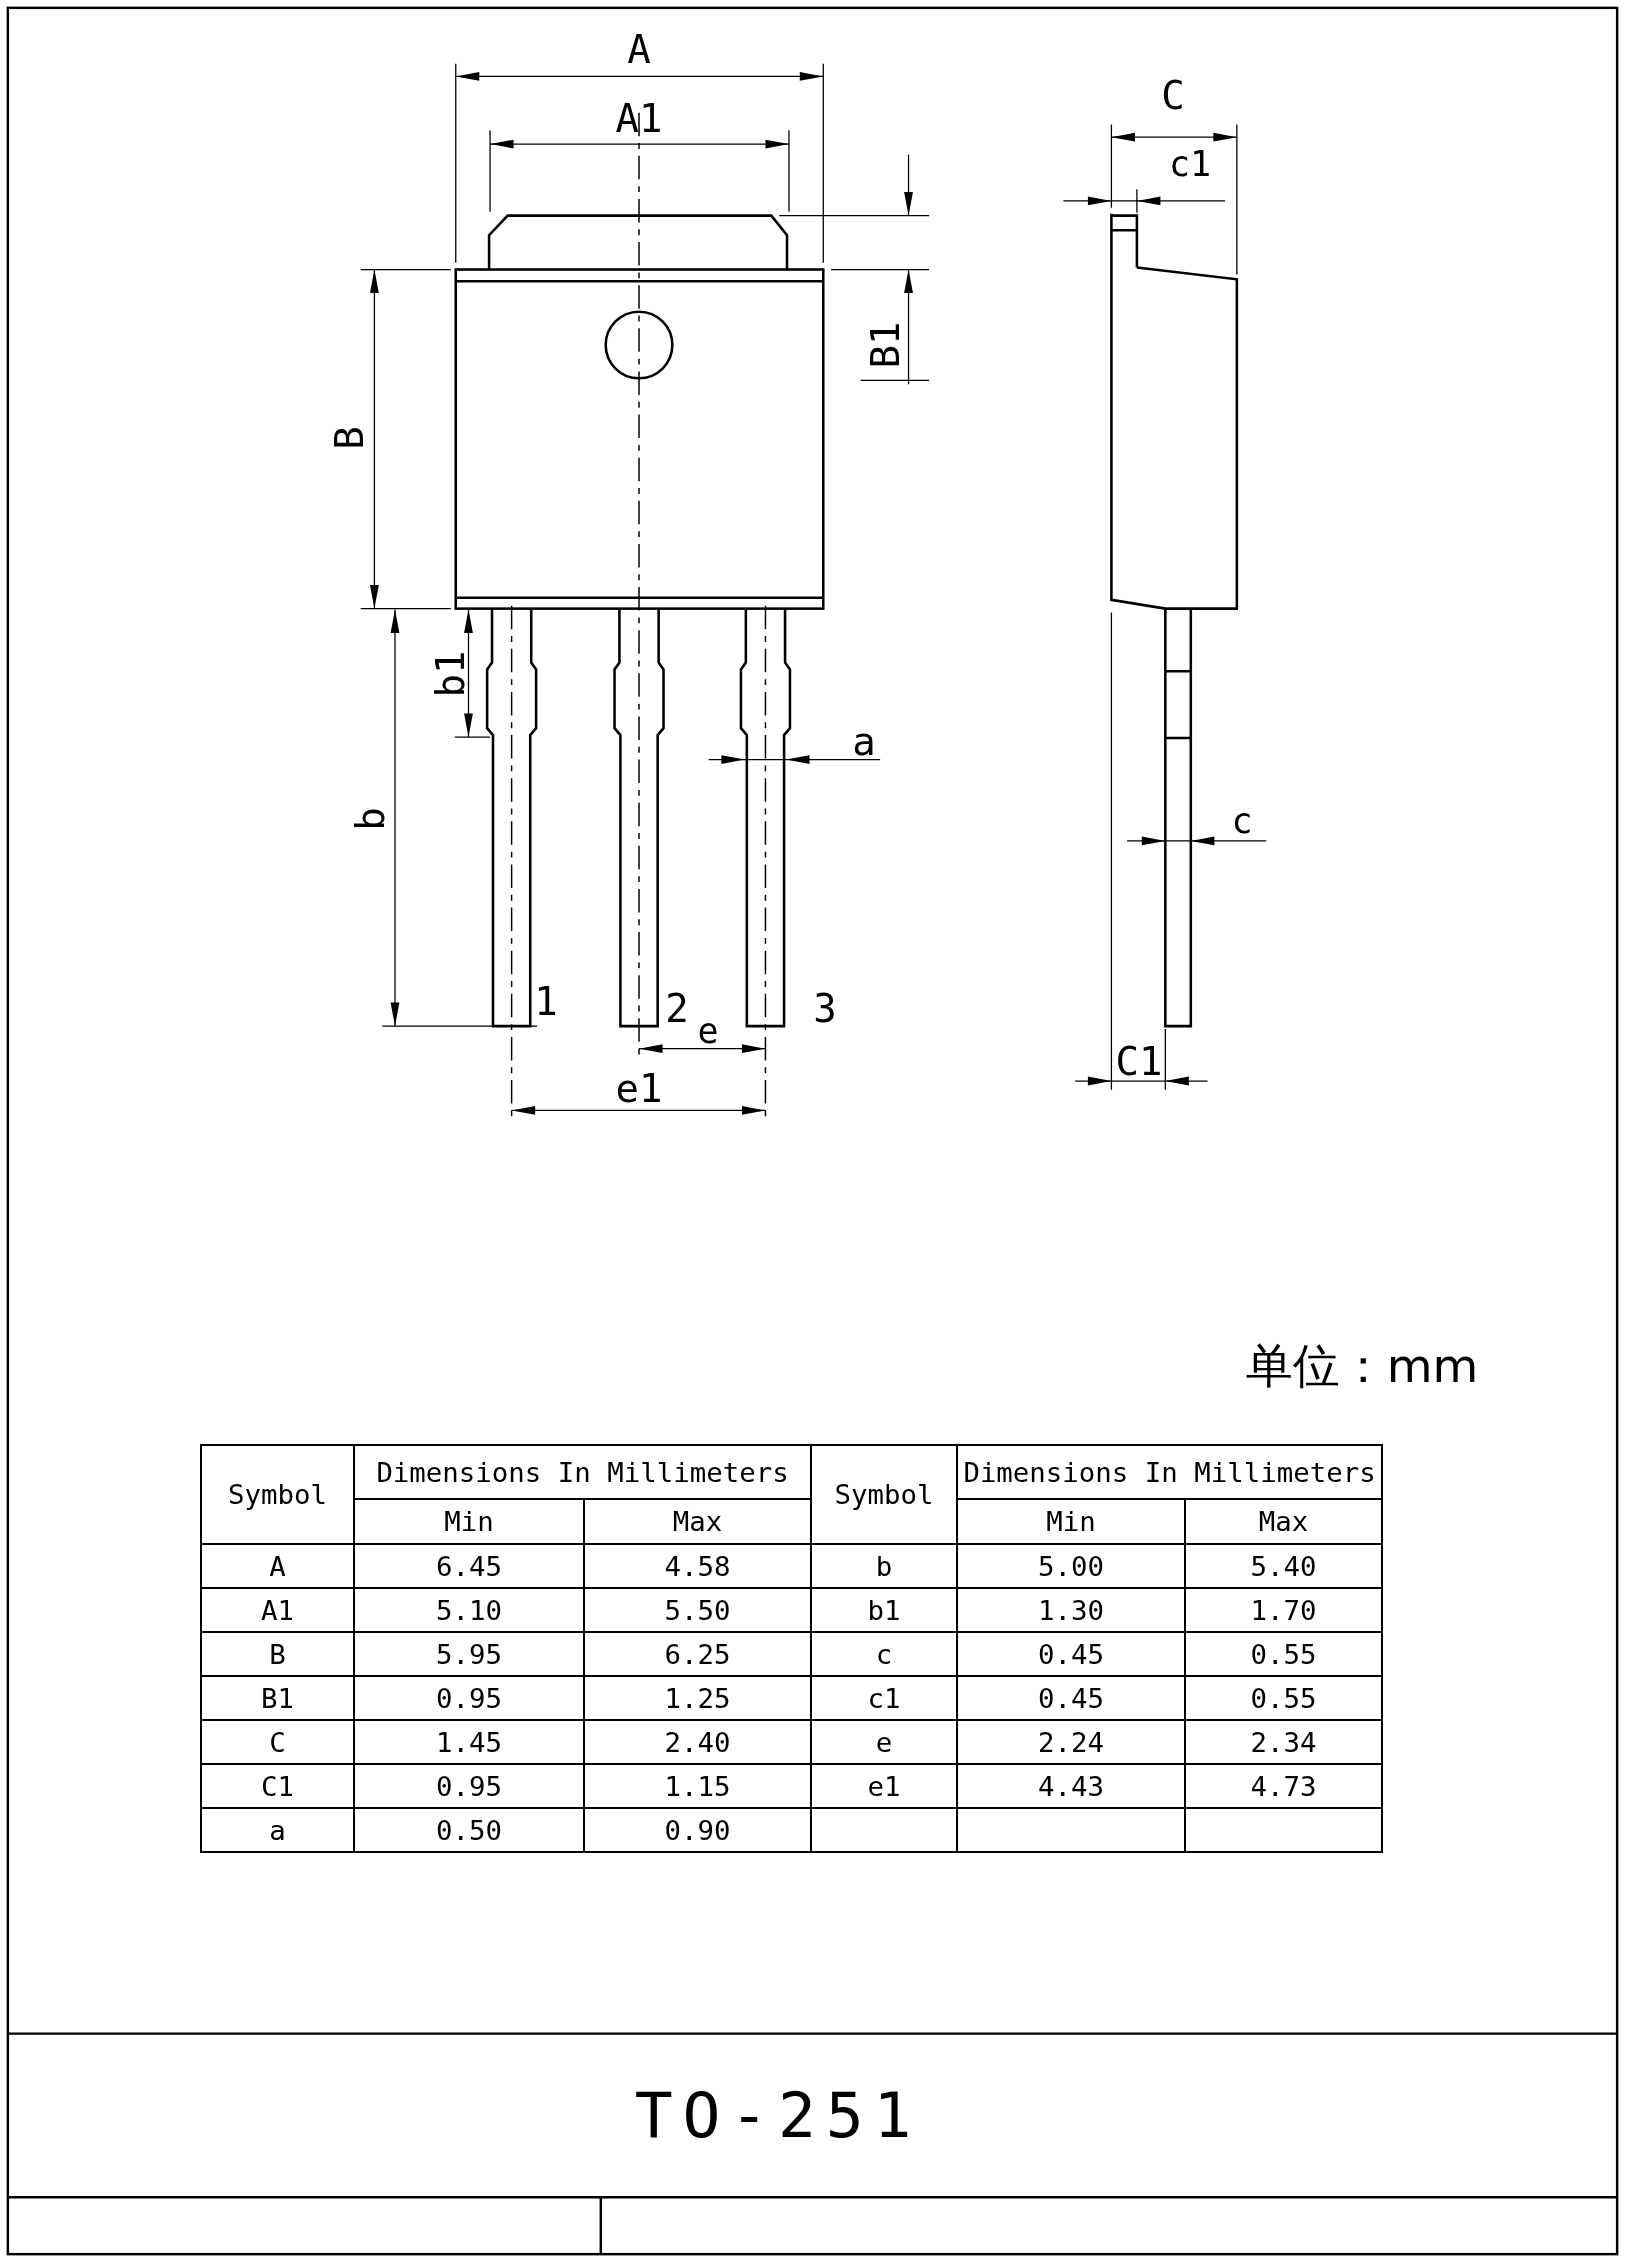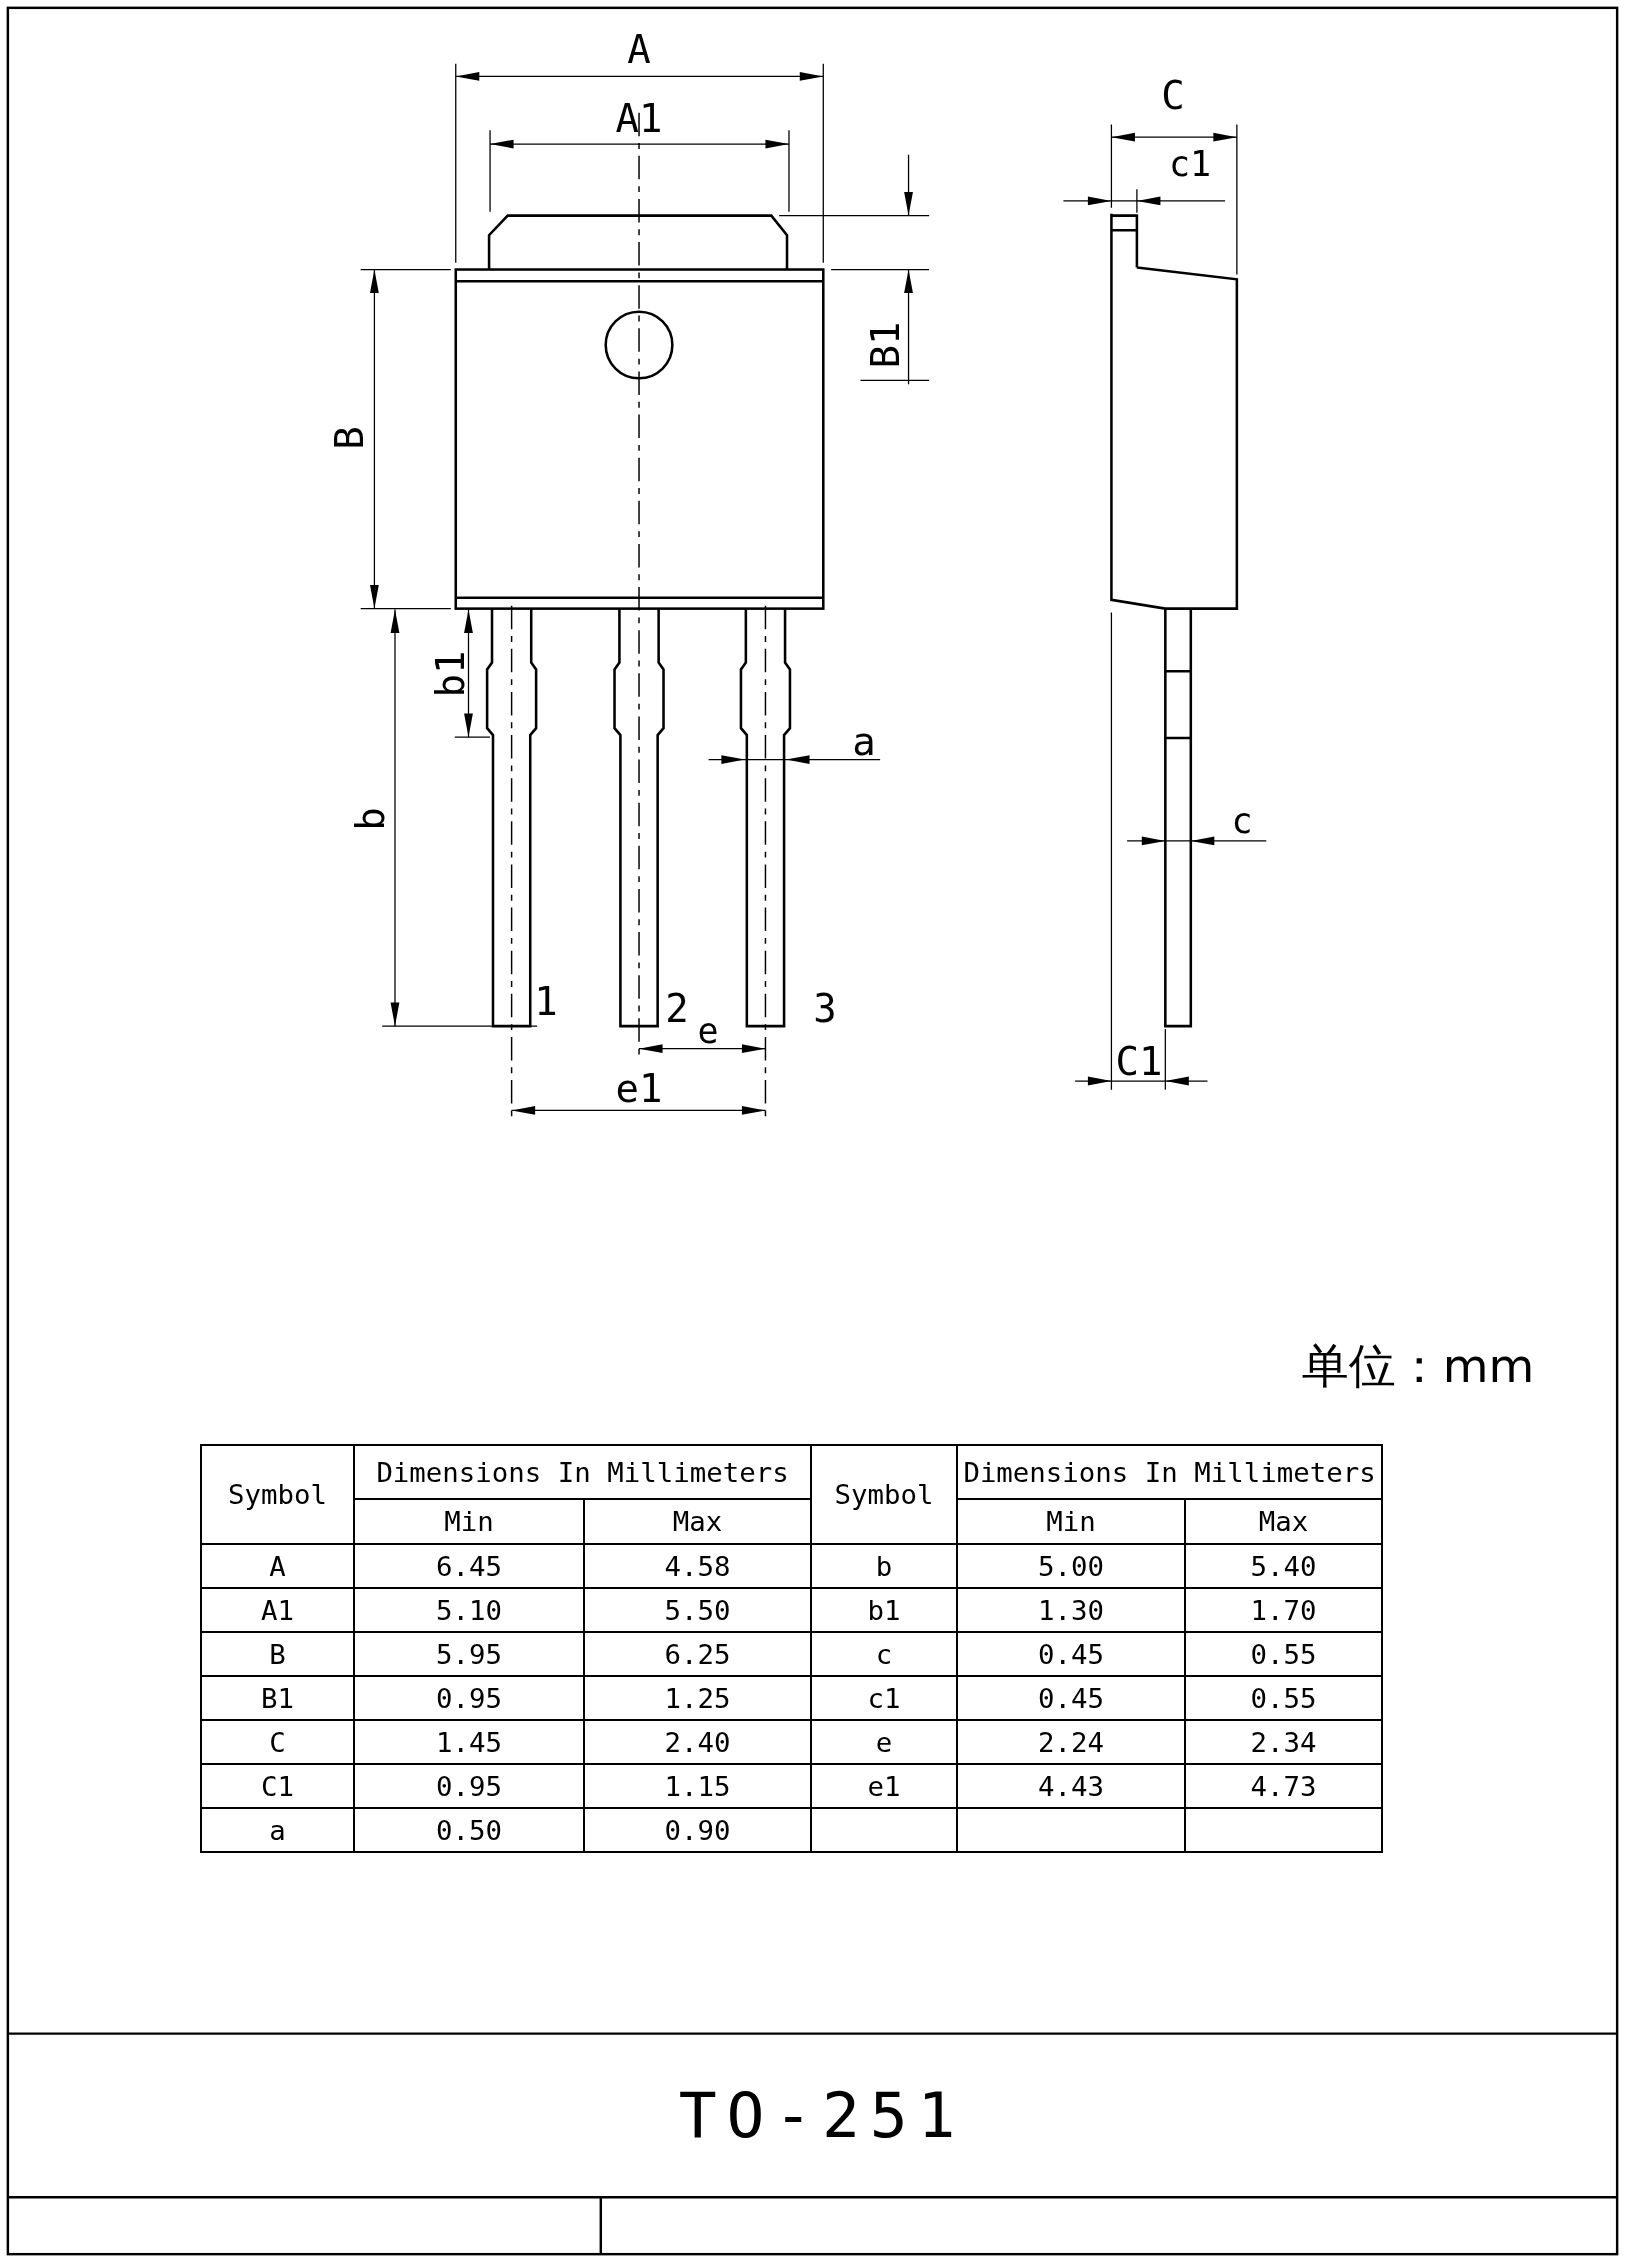--- a/index.html
+++ b/index.html
@@ -122,21 +122,21 @@
 
   <span class="lbl" style="left:546px;top:1001px;">1</span>
   <span class="lbl" style="left:677px;top:1008px;">2</span>
   <span class="lbl" style="left:825px;top:1008px;">3</span>
 
   <span class="lbl" style="left:1173px;top:95px;">C</span>
   <span class="lbl" style="left:1190px;top:164px;font-size:35px;">c1</span>
   <span class="lbl" style="left:1242px;top:821px;font-size:35px;">c</span>
   <span class="lbl" style="left:1139px;top:1061px;">C1</span>
 
-  <span class="unit" style="left:1418px;top:1366px;">单位：mm</span>
+  <span class="unit" style="left:1362px;top:1366px;">单位：mm</span>
 
   <table class="dims">
     <colgroup>
       <col style="width:153px">
         <col style="width:230px">
         <col style="width:227px">
       <col style="width:146px">
         <col style="width:228px">
         <col style="width:197px">
     </colgroup>
@@ -205,16 +205,16 @@
       <td class="sym">a</td>
       <td>0.50</td>
       <td>0.90</td>
       <td class="sym"></td>
       <td></td>
       <td></td>
     </tr>
   </tbody>
     </table>
 
-  <span class="title" style="left:822px;top:2115px;">TO-251</span>
+  <span class="title" style="left:778px;top:2115px;">TO-251</span>
 
 </div>
 
 
 </body></html>

